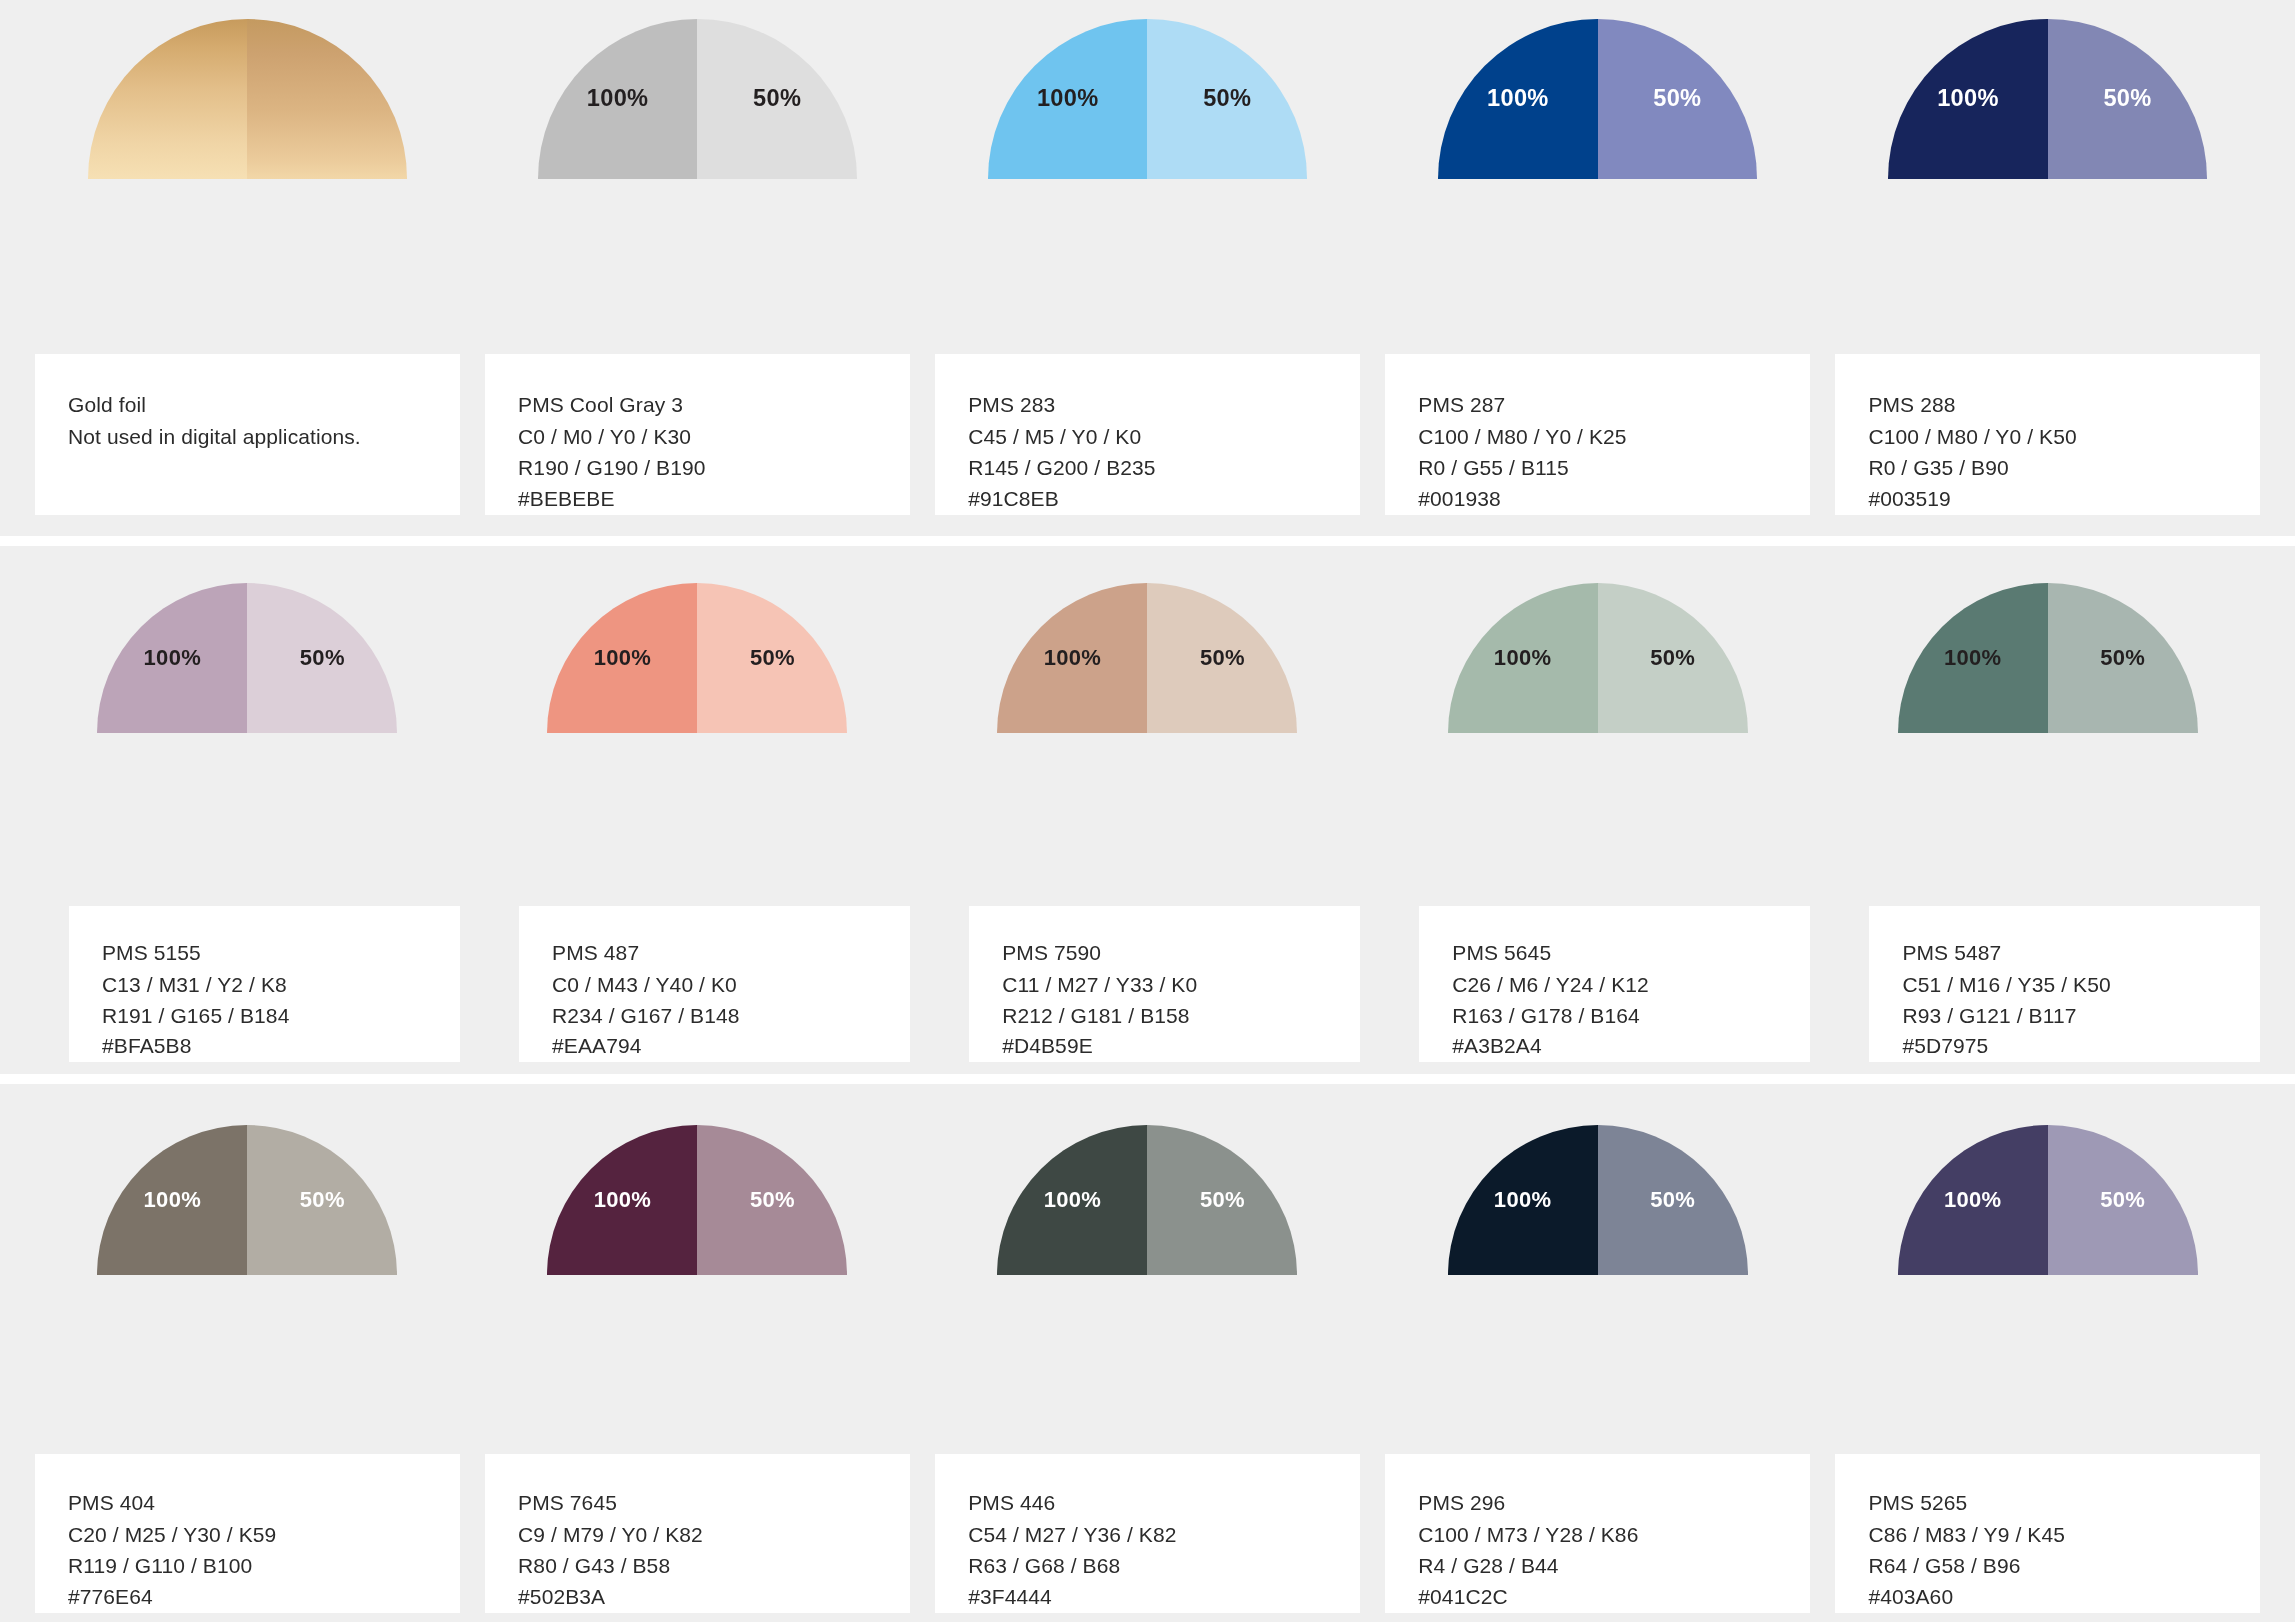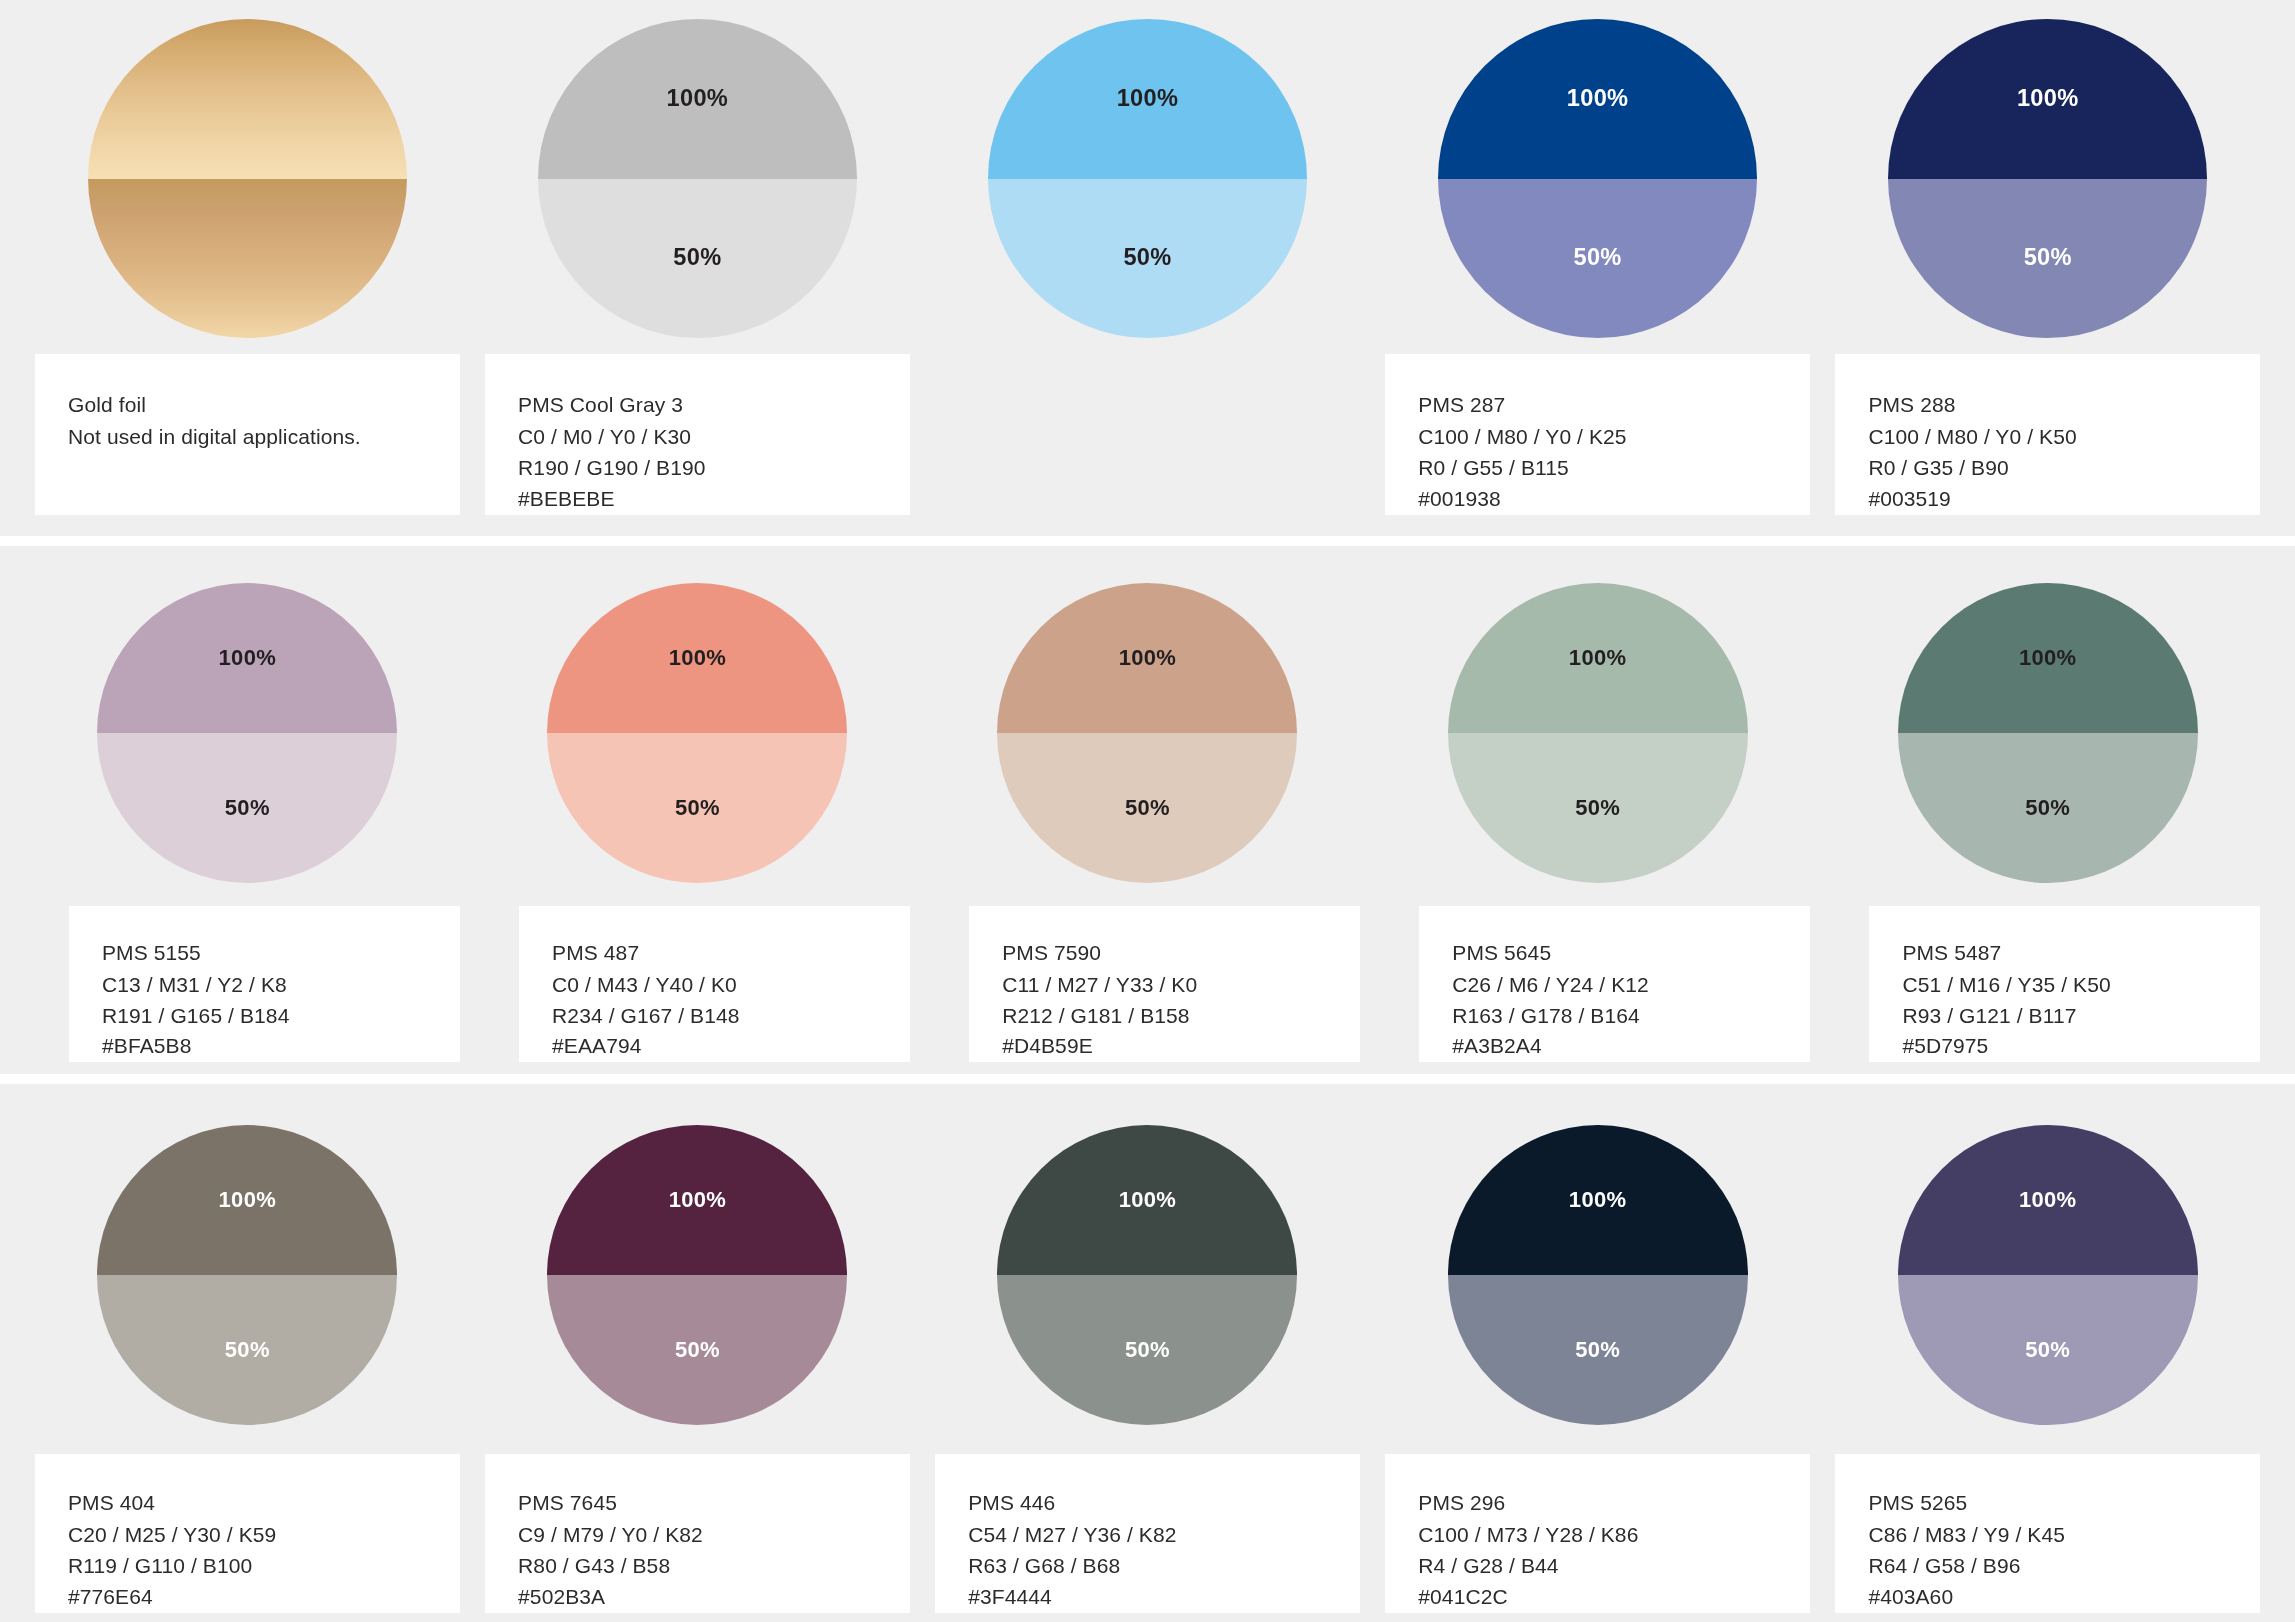--- a/index.html
+++ b/index.html
@@ -60,21 +60,21 @@
     flex: none;
   }
   .row-1 .circle-wrap { height: 354px; padding-top: 19px; }
   .row-2 .circle-wrap { height: 360px; padding-top: 37px; }
   .row-3 .circle-wrap { height: 370px; padding-top: 41px; }
 
   .circle {
     border-radius: 50%;
     overflow: hidden;
     display: flex;
-    flex-direction: column;
+    flex-direction: row;
     position: relative;
   }
   .row-1 .circle { width: 319px; height: 319px; }
   .row-2 .circle { width: 300px; height: 300px; }
   .row-3 .circle { width: 300px; height: 300px; }
 
   .circle-half {
     height: 50%;
     width: 100%;
     display: flex;
@@ -167,20 +167,26 @@
           <div class="circle-wrap">
             <div class="circle">
               <div class="circle-half" style="background: rgb(111, 196, 239);">
                 <span class="pct-label txt-dark">100%</span>
               </div>
               <div class="circle-half" style="background: rgb(174, 220, 245);">
                 <span class="pct-label txt-dark">50%</span>
               </div>
             </div>
           </div>
+          <div class="info-card">
+            <div class="info-line title">PMS 283</div>
+            <div class="info-line">C45 / M5 / Y0 / K0</div>
+            <div class="info-line">R145 / G200 / B235</div>
+            <div class="info-line">#91C8EB</div>
+          </div>
         </div>
         <div class="swatch">
           <div class="circle-wrap">
             <div class="circle">
               <div class="circle-half" style="background: rgb(0, 65, 140);">
                 <span class="pct-label txt-light">100%</span>
               </div>
               <div class="circle-half" style="background: rgb(129, 137, 191);">
                 <span class="pct-label txt-light">50%</span>
               </div>

